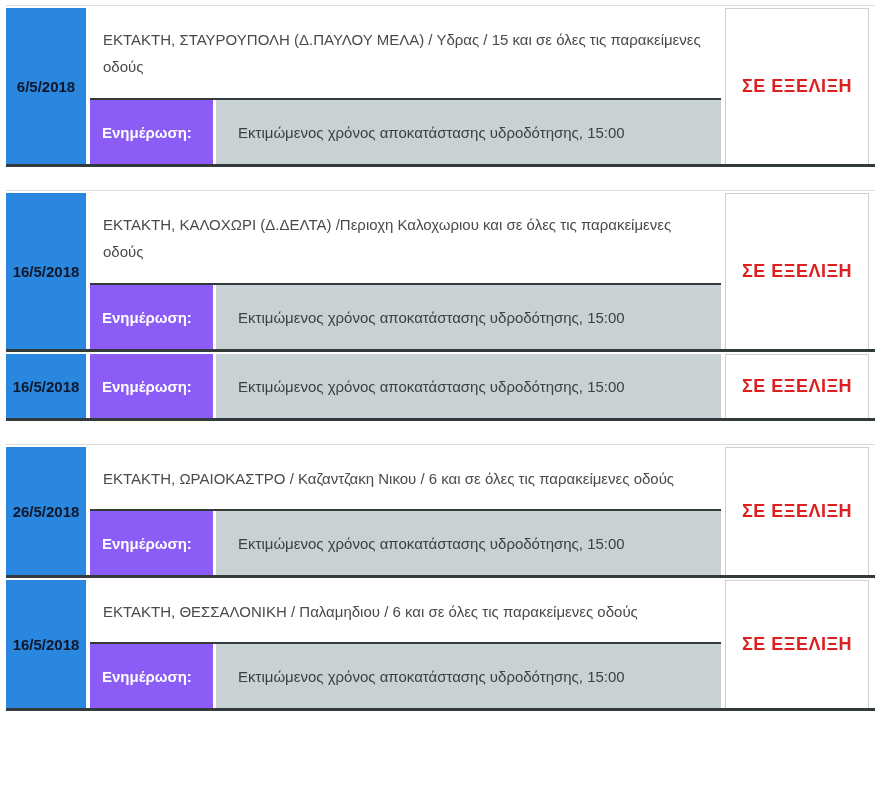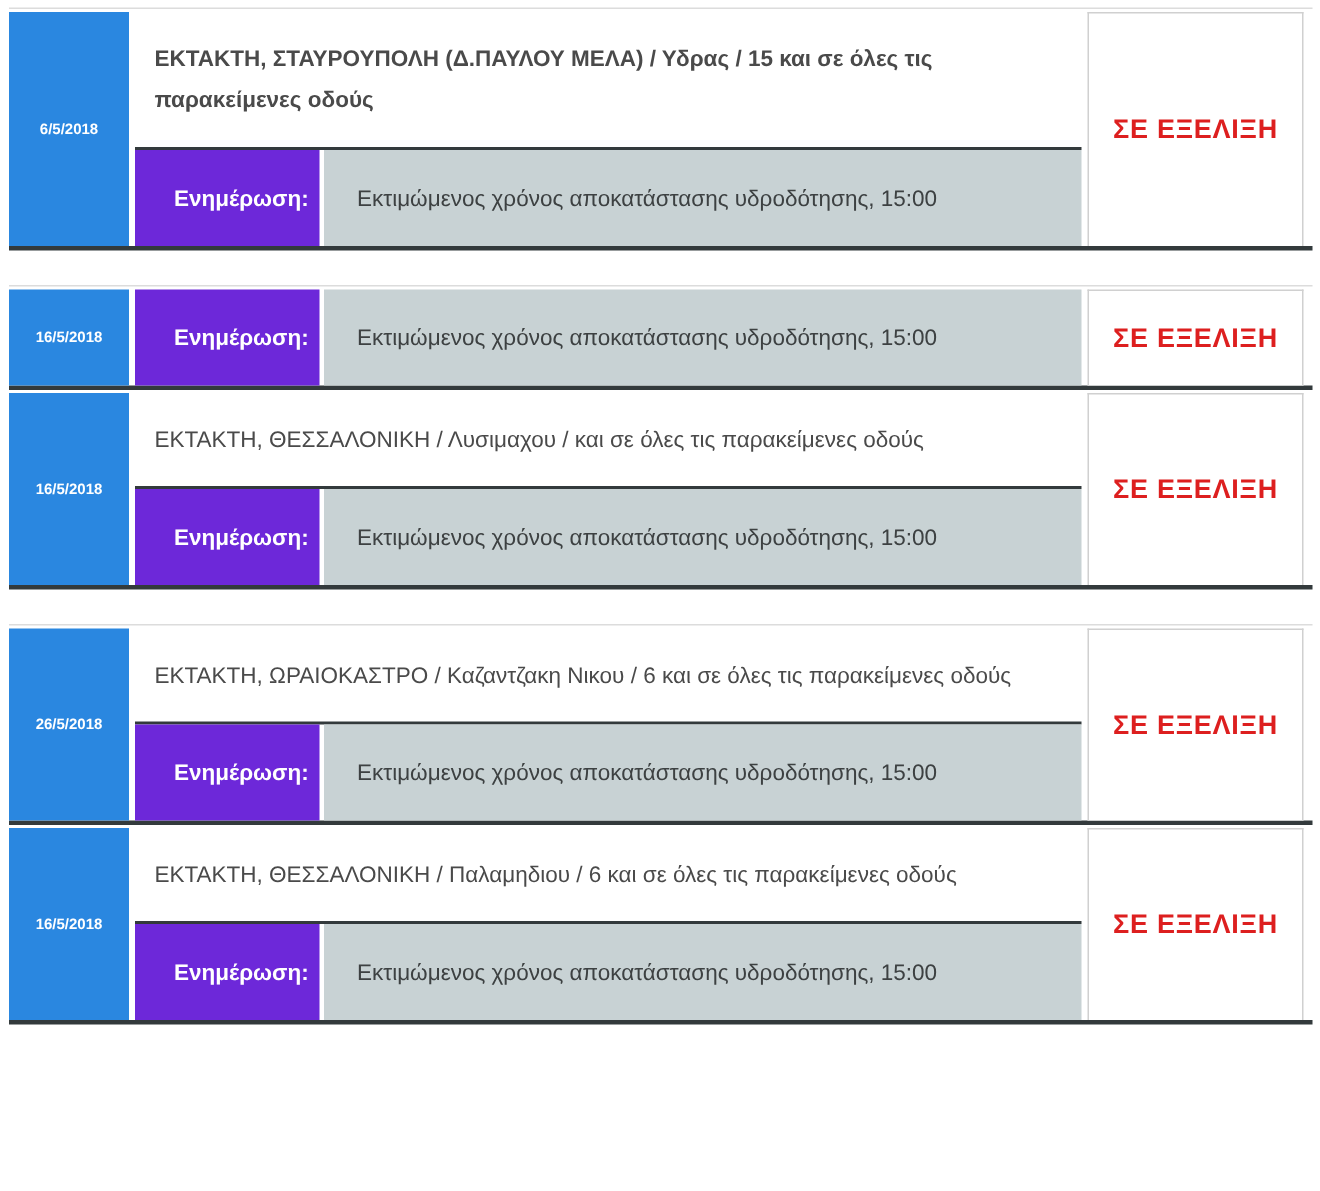--- a/index.html
+++ b/index.html
@@ -18,51 +18,51 @@
   .row{
     display:grid;
     grid-template-columns:80px 631px 144px;
     column-gap:4px;
     border-bottom:3px solid #333a3c;
     background:#ffffff;
   }
   .row + .row{margin-top:2px;}
   .date-cell{
     background:#2a87e0;
-    color:#ffffff;
+    color:#0f172a;
     font-weight:bold;
-    font-size:10px;
+    font-size:15px;
     display:flex;align-items:center;justify-content:center;
   }
   .main-col{display:block;}
   .info-cell{
     box-sizing:border-box;
     background:#ffffff;
     color:#4a4a4a;
     font-size:15px;
     line-height:27px;
     padding:4px 6px 4px 13px;
     display:flex;align-items:center;
     border-bottom:2px solid #333a3c;
   }
-  .row.two-line .info-cell{height:92px;font-weight:bold;}
+  .row.two-line .info-cell{height:92px;}
   .row.one-line .info-cell{height:64px;}
   .sub-row{
     display:grid;
     grid-template-columns:123px 1fr;
     column-gap:3px;
     height:64px;
   }
   .update-label{
-    background:#6d28d9;
+    background:#8b5cf6;
     color:#ffffff;
     font-weight:bold;
     font-size:15px;
     display:flex;align-items:center;
-    padding-left:26px;
+    padding-left:12px;
   }
   .update-text{
     background:#c8d2d4;
     color:#3d4142;
     font-size:15px;
     display:flex;align-items:center;
     padding-left:22px;
   }
   .status-cell{
     box-sizing:border-box;
@@ -95,33 +95,33 @@
         </div>
       </div>
       <div class="status-cell">ΣΕ ΕΞΕΛΙΞΗ</div>
     </div>
   </section>
 
   <section class="block">
     <div class="row two-line">
       <div class="date-cell">16/5/2018</div>
       <div class="main-col">
+        <div class="info-cell">
+            <span>ΕΚΤΑΚΤΗ, ΚΑΛΟΧΩΡΙ (Δ.ΔΕΛΤΑ) /Περιοχη Καλοχωριου και σε όλες τις παρακείμενες οδούς</span>
+          </div>
         <div class="sub-row">
           <div class="update-label">Ενημέρωση:</div>
           <div class="update-text">Εκτιμώμενος χρόνος αποκατάστασης υδροδότησης, 15:00</div>
         </div>
       </div>
       <div class="status-cell">ΣΕ ΕΞΕΛΙΞΗ</div>
     </div>
     <div class="row one-line">
       <div class="date-cell">16/5/2018</div>
       <div class="main-col">
-        <div class="info-cell">
-            <span>ΕΚΤΑΚΤΗ, ΘΕΣΣΑΛΟΝΙΚΗ / Λυσιμαχου / και σε όλες τις παρακείμενες οδούς</span>
-          </div>
         <div class="sub-row">
           <div class="update-label">Ενημέρωση:</div>
           <div class="update-text">Εκτιμώμενος χρόνος αποκατάστασης υδροδότησης, 15:00</div>
         </div>
       </div>
       <div class="status-cell">ΣΕ ΕΞΕΛΙΞΗ</div>
     </div>
   </section>
 
   <section class="block">

